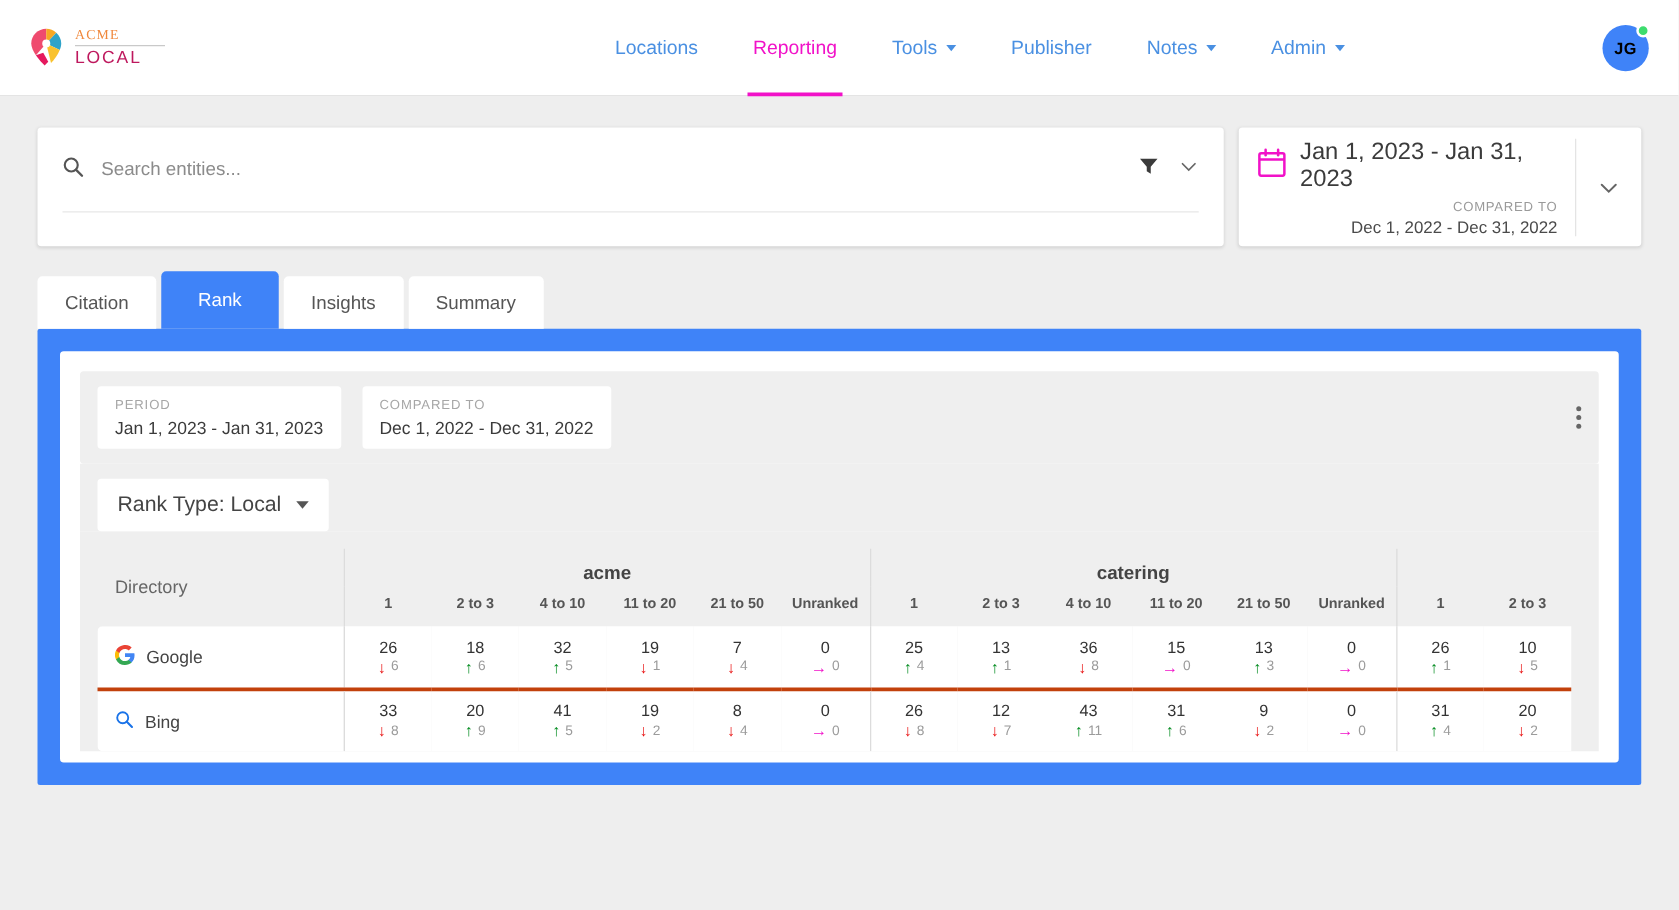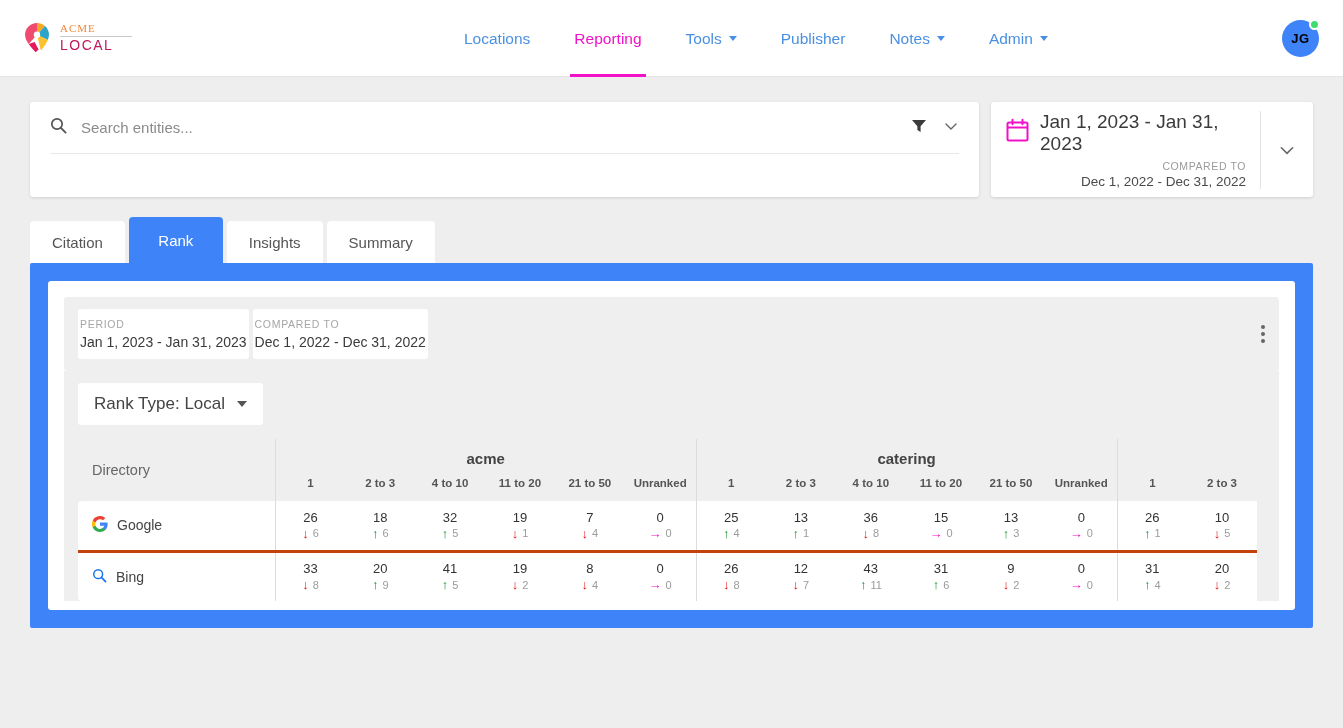--- a/index.html
+++ b/index.html
@@ -19,21 +19,21 @@
     border-bottom: 1px solid #e4e4e4;
   }
   .logo-wrap { display: flex; align-items: center; margin-left: 20px; width: 220px; }
   .logo-pin { width: 34px; height: 34px; position: relative; }
   .logo-text { margin-left: 6px; line-height: 1.05; }
   .logo-acme { font-size: 11px; letter-spacing: 1px; color: #f0883c; font-family: "Liberation Serif", serif; }
   .logo-local { font-size: 14px; letter-spacing: 1.5px; color: #be185d; font-family: Liberation Sans, sans-serif; }
   .logo-rule { height: 1px; background: #c9c9c9; margin: 1px 0; width: 72px; }
 
   .navlinks {
-    position: absolute; left: 442px; top: 0; height: 77px;
+    position: absolute; left: 470px; top: 0; height: 77px;
     display: flex; align-items: center; gap: 0;
   }
   .navlink {
     color: #4a90e2; font-size: 15.5px; padding: 0 22px;
     height: 77px; display: flex; align-items: center; cursor: pointer;
     position: relative; white-space: nowrap;
   }
   .navlink.active { color: #f112c8; }
   .navlink.active:after {
     content: ""; position: absolute; left: 18px; right: 18px; bottom: 0;
@@ -57,21 +57,21 @@
   }
 
   
   .filterbar { display: flex; padding: 25px 30px 0 30px; gap: 12px; }
   .search-card {
     flex: 1; background: #fff; border-radius: 3px; height: 95px;
     box-shadow: 0 1px 3px rgba(0,0,0,.12);
     padding: 0 20px; position: relative;
   }
   .search-row {
-    display: flex; align-items: center; height: 52px;
+    display: flex; align-items: center; height: 68px;
     border-bottom: 1px solid #e8e8e8;
   }
   .search-input {
     border: 0; outline: 0; flex: 1; font-size: 15px; color: #333;
     font-family: "Liberation Sans", sans-serif; margin-left: 12px; background: transparent;
   }
   .search-input::placeholder { color: #8b8b8b; }
   .funnel { margin-right: 16px; cursor: pointer; }
   .chev { cursor: pointer; }
 
@@ -100,21 +100,21 @@
   .panel {
     margin: 0 30px 0 30px; background: #3f83f8;
     border-radius: 2px; padding: 18px; height: 365px;
   }
   .panel-inner { background: #fff; border-radius: 3px; height: 100%; padding: 16px; }
 
   .meta-bar {
     background: #efefef; border-radius: 3px; padding: 12px 14px;
     display: flex; align-items: center; position: relative;
   }
-  .meta-box { background: #fff; border-radius: 3px; padding: 9px 2px; margin-right: 4px; }
+  .meta-box { background: #fff; border-radius: 3px; padding: 9px 14px; margin-right: 17px; }
   .meta-label { font-size: 10.5px; color: #a6a6a6; letter-spacing: .7px; }
   .meta-value { font-size: 14px; color: #3b3b3b; margin-top: 4px; }
   .kebab { position: absolute; right: 14px; top: 50%; transform: translateY(-50%); cursor: pointer; }
   .kebab i { display: block; width: 4px; height: 4px; border-radius: 50%; background: #666; margin: 3px 0; }
 
   .ranktype-row { background: #efefef; padding: 12px 14px 0 14px; }
   .ranktype {
     display: inline-flex; align-items: center; gap: 12px;
     background: #fff; border-radius: 3px; padding: 11px 16px;
     font-size: 17px; color: #444; cursor: pointer;

